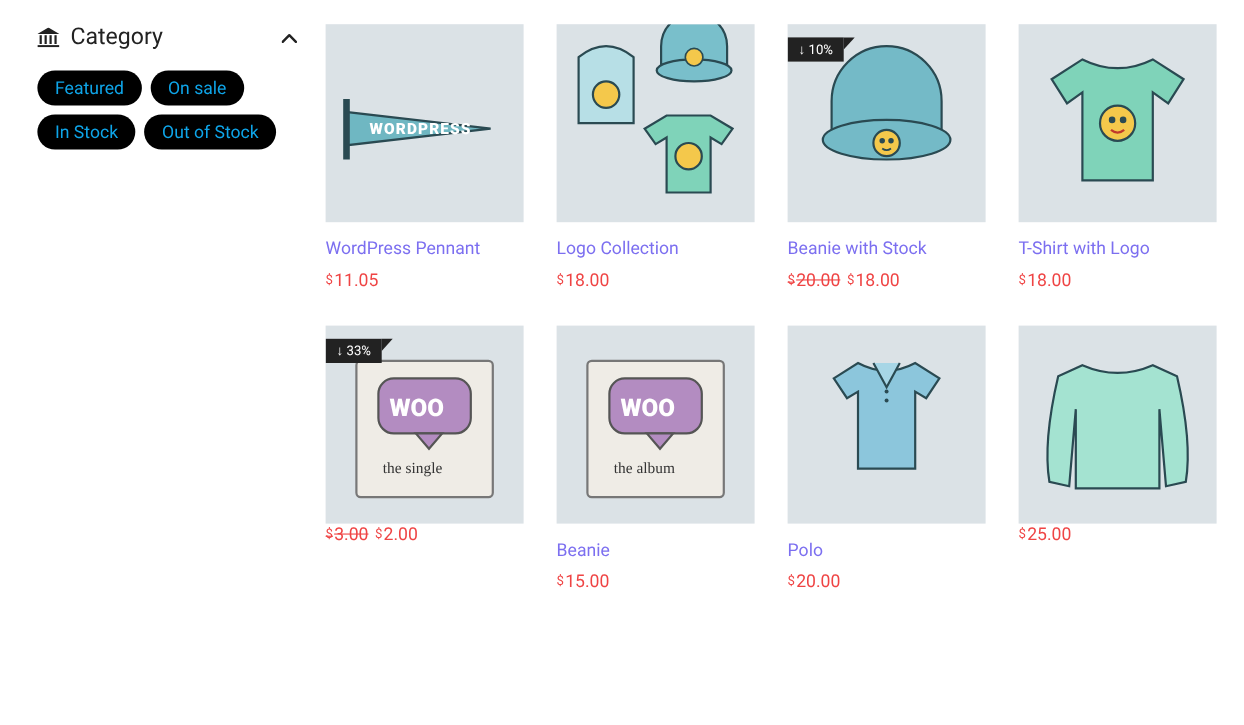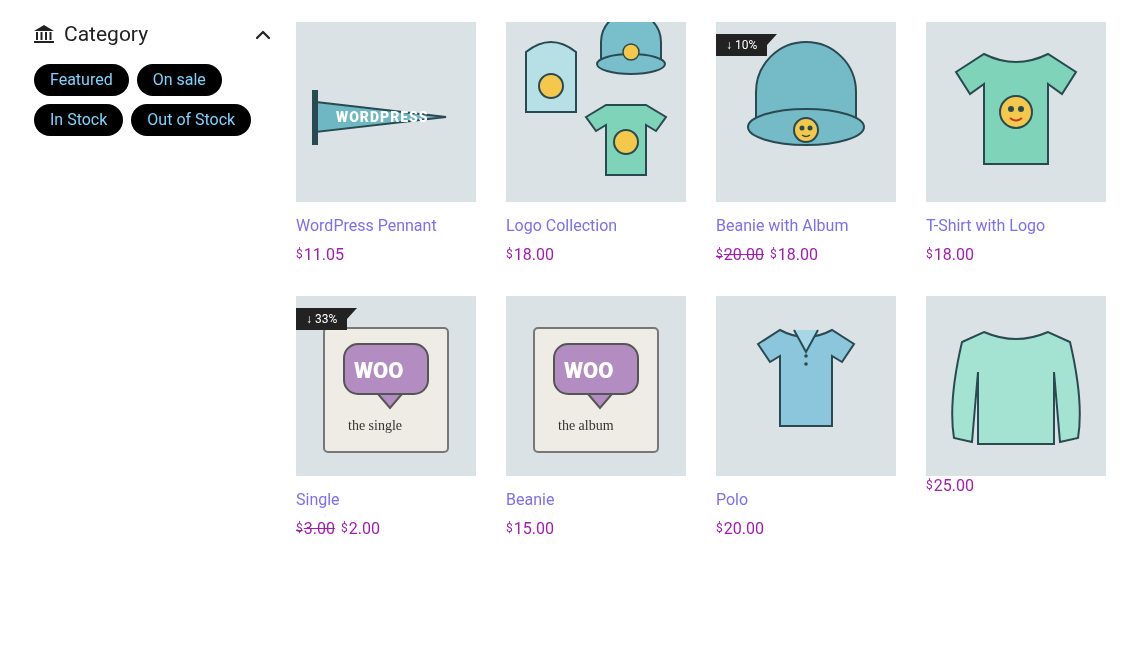--- a/index.html
+++ b/index.html
@@ -19,21 +19,21 @@
     margin-bottom: 18px;
     cursor: pointer;
   }
   .cat-title-wrap { display: flex; align-items: center; gap: 10px; }
   .cat-title { font-size: 21px; font-weight: 400; color: #222; }
   .cat-icon svg { display: block; }
   .chevron svg { display: block; }
   .chips { display: flex; flex-wrap: wrap; gap: 8px; }
   .chip {
     background: #000;
-    color: #7dd3fc;
+    color: #0ea5e9;
     border-radius: 999px;
     padding: 8px 16px;
     font-size: 16px;
     line-height: 1;
     cursor: pointer;
     display: inline-flex;
     align-items: center;
   }
   .products {
     display: grid;
@@ -74,21 +74,21 @@
   }
   .title {
     color: #7c6ff0;
     font-weight: 400;
     font-size: 16px;
     margin: 14px 0 10px;
     cursor: pointer;
     line-height: 1.2;
   }
   .price {
-    color: #a21caf;
+    color: #ef4444;
     font-size: 16px;
     font-weight: 400;
   }
   .price .cur { font-size: 12px; vertical-align: 2px; margin-right: 1px; }
   .price .old { text-decoration: line-through; margin-right: 6px; }
 </style>
 </head>
 <body>
 
 <div class="layout">
@@ -143,40 +143,39 @@
         <div class="title">Logo Collection</div>
         <div class="price"><span class="cur">$</span>18.00</div>
       </div>
       <div class="card">
         <div class="thumb">
           <svg width="180" height="180" viewBox="0 0 180 180">
             <use href="#th-beanie"></use>
           </svg>
           <span class="badge">↓ 10%</span>
         </div>
-        <div class="title">Beanie with Album</div>
+        <div class="title">Beanie with Stock</div>
         <div class="price"><span class="old"><span class="cur">$</span>20.00</span><span class="cur">$</span>18.00</div>
       </div>
       <div class="card">
         <div class="thumb">
           <svg width="180" height="180" viewBox="0 0 180 180">
             <use href="#th-tshirt"></use>
           </svg>
         </div>
         <div class="title">T-Shirt with Logo</div>
         <div class="price"><span class="cur">$</span>18.00</div>
       </div>
       <div class="card">
         <div class="thumb">
           <svg width="180" height="180" viewBox="0 0 180 180">
             <use href="#th-single"></use>
           </svg>
           <span class="badge">↓ 33%</span>
         </div>
-        <div class="title">Single</div>
         <div class="price"><span class="old"><span class="cur">$</span>3.00</span><span class="cur">$</span>2.00</div>
       </div>
       <div class="card">
         <div class="thumb">
           <svg width="180" height="180" viewBox="0 0 180 180">
             <use href="#th-album"></use>
           </svg>
         </div>
         <div class="title">Beanie</div>
         <div class="price"><span class="cur">$</span>15.00</div>

